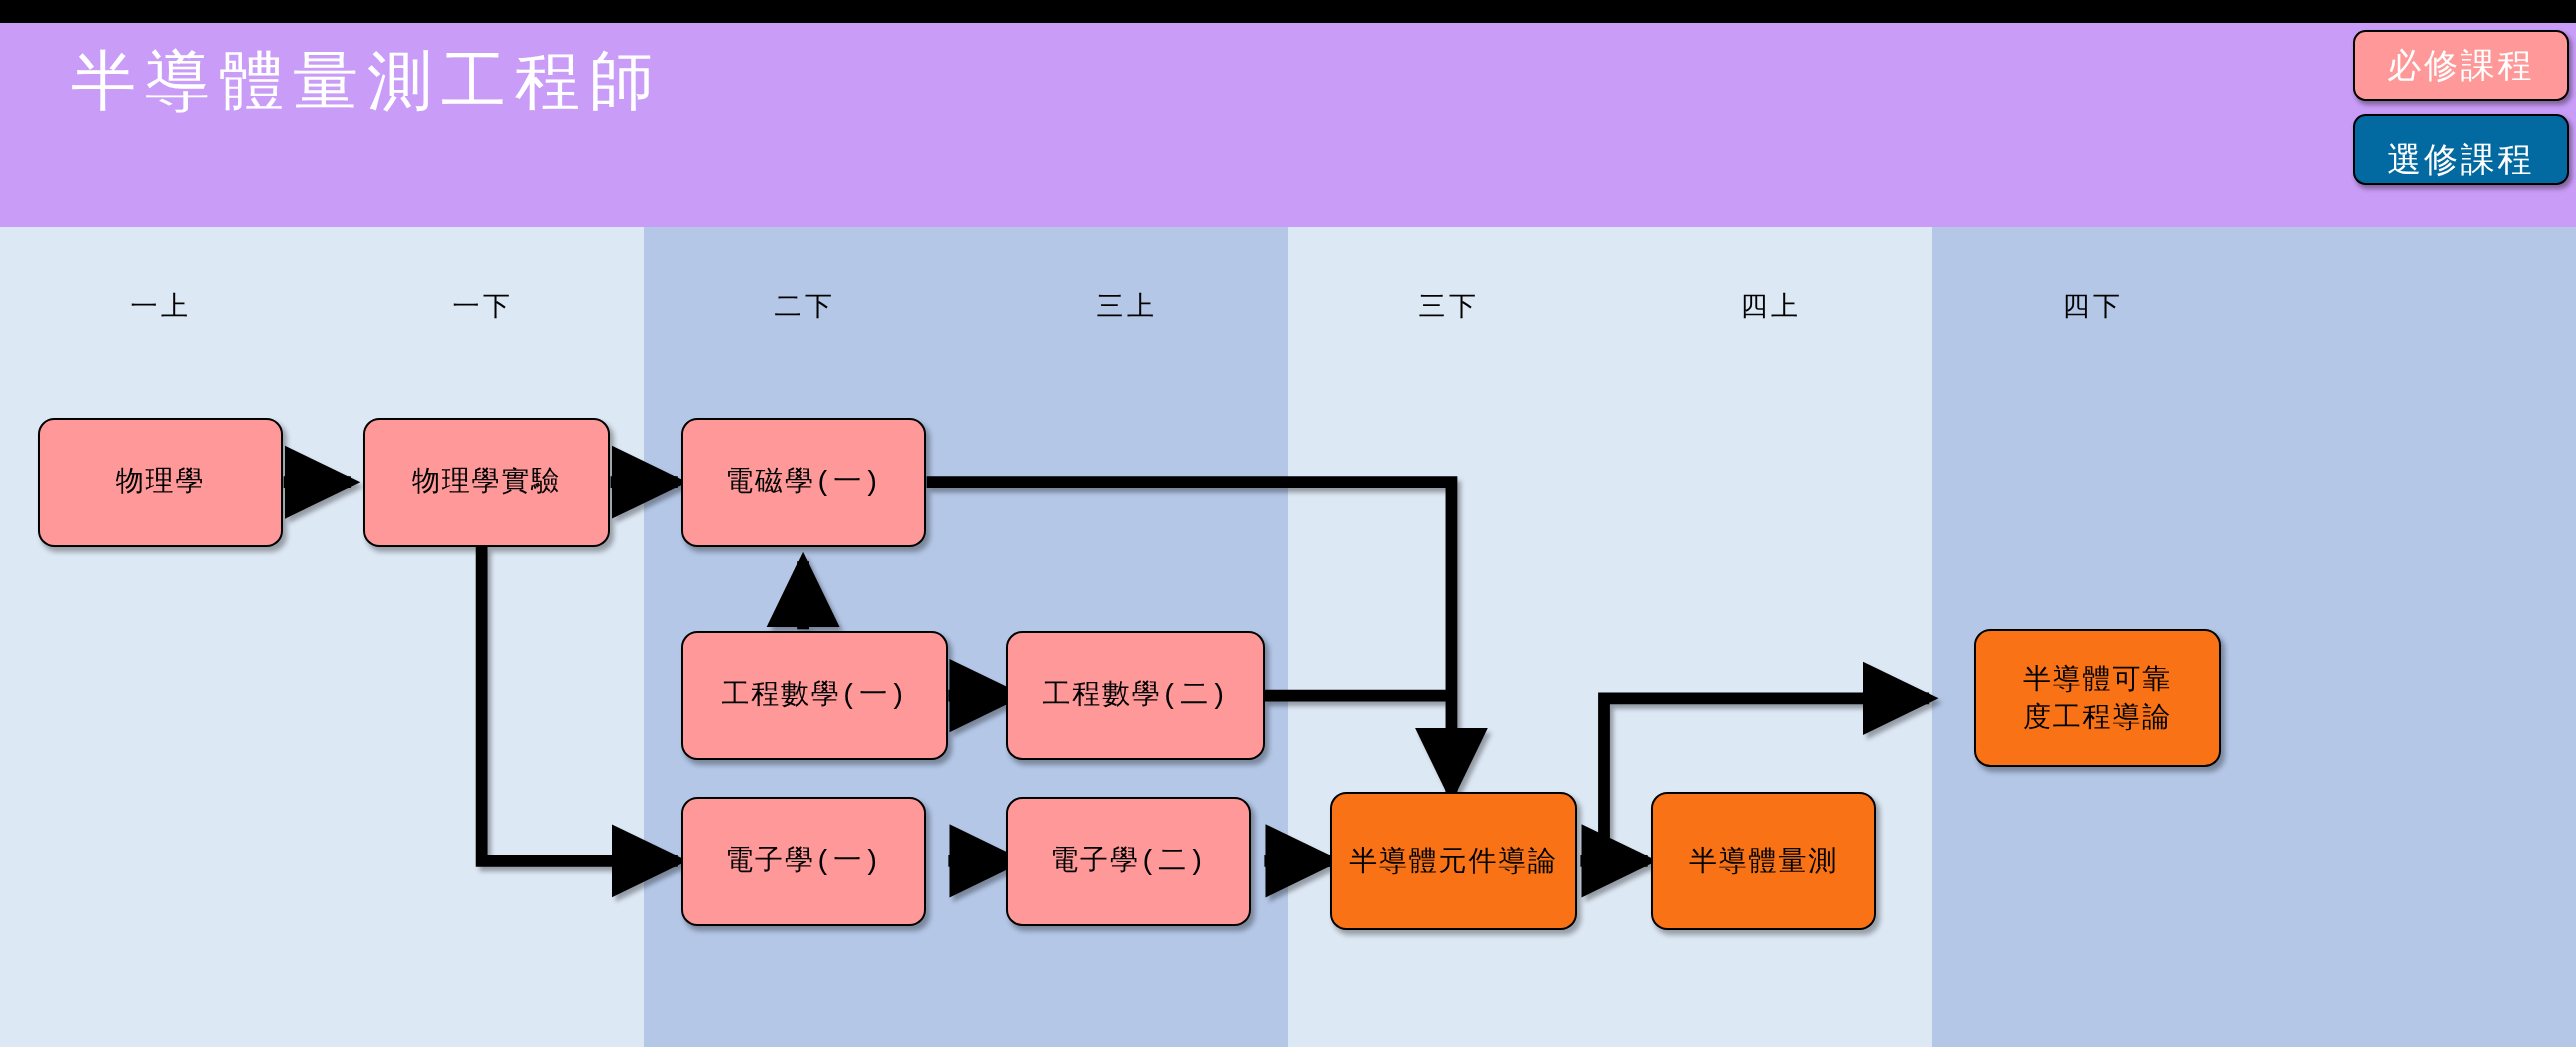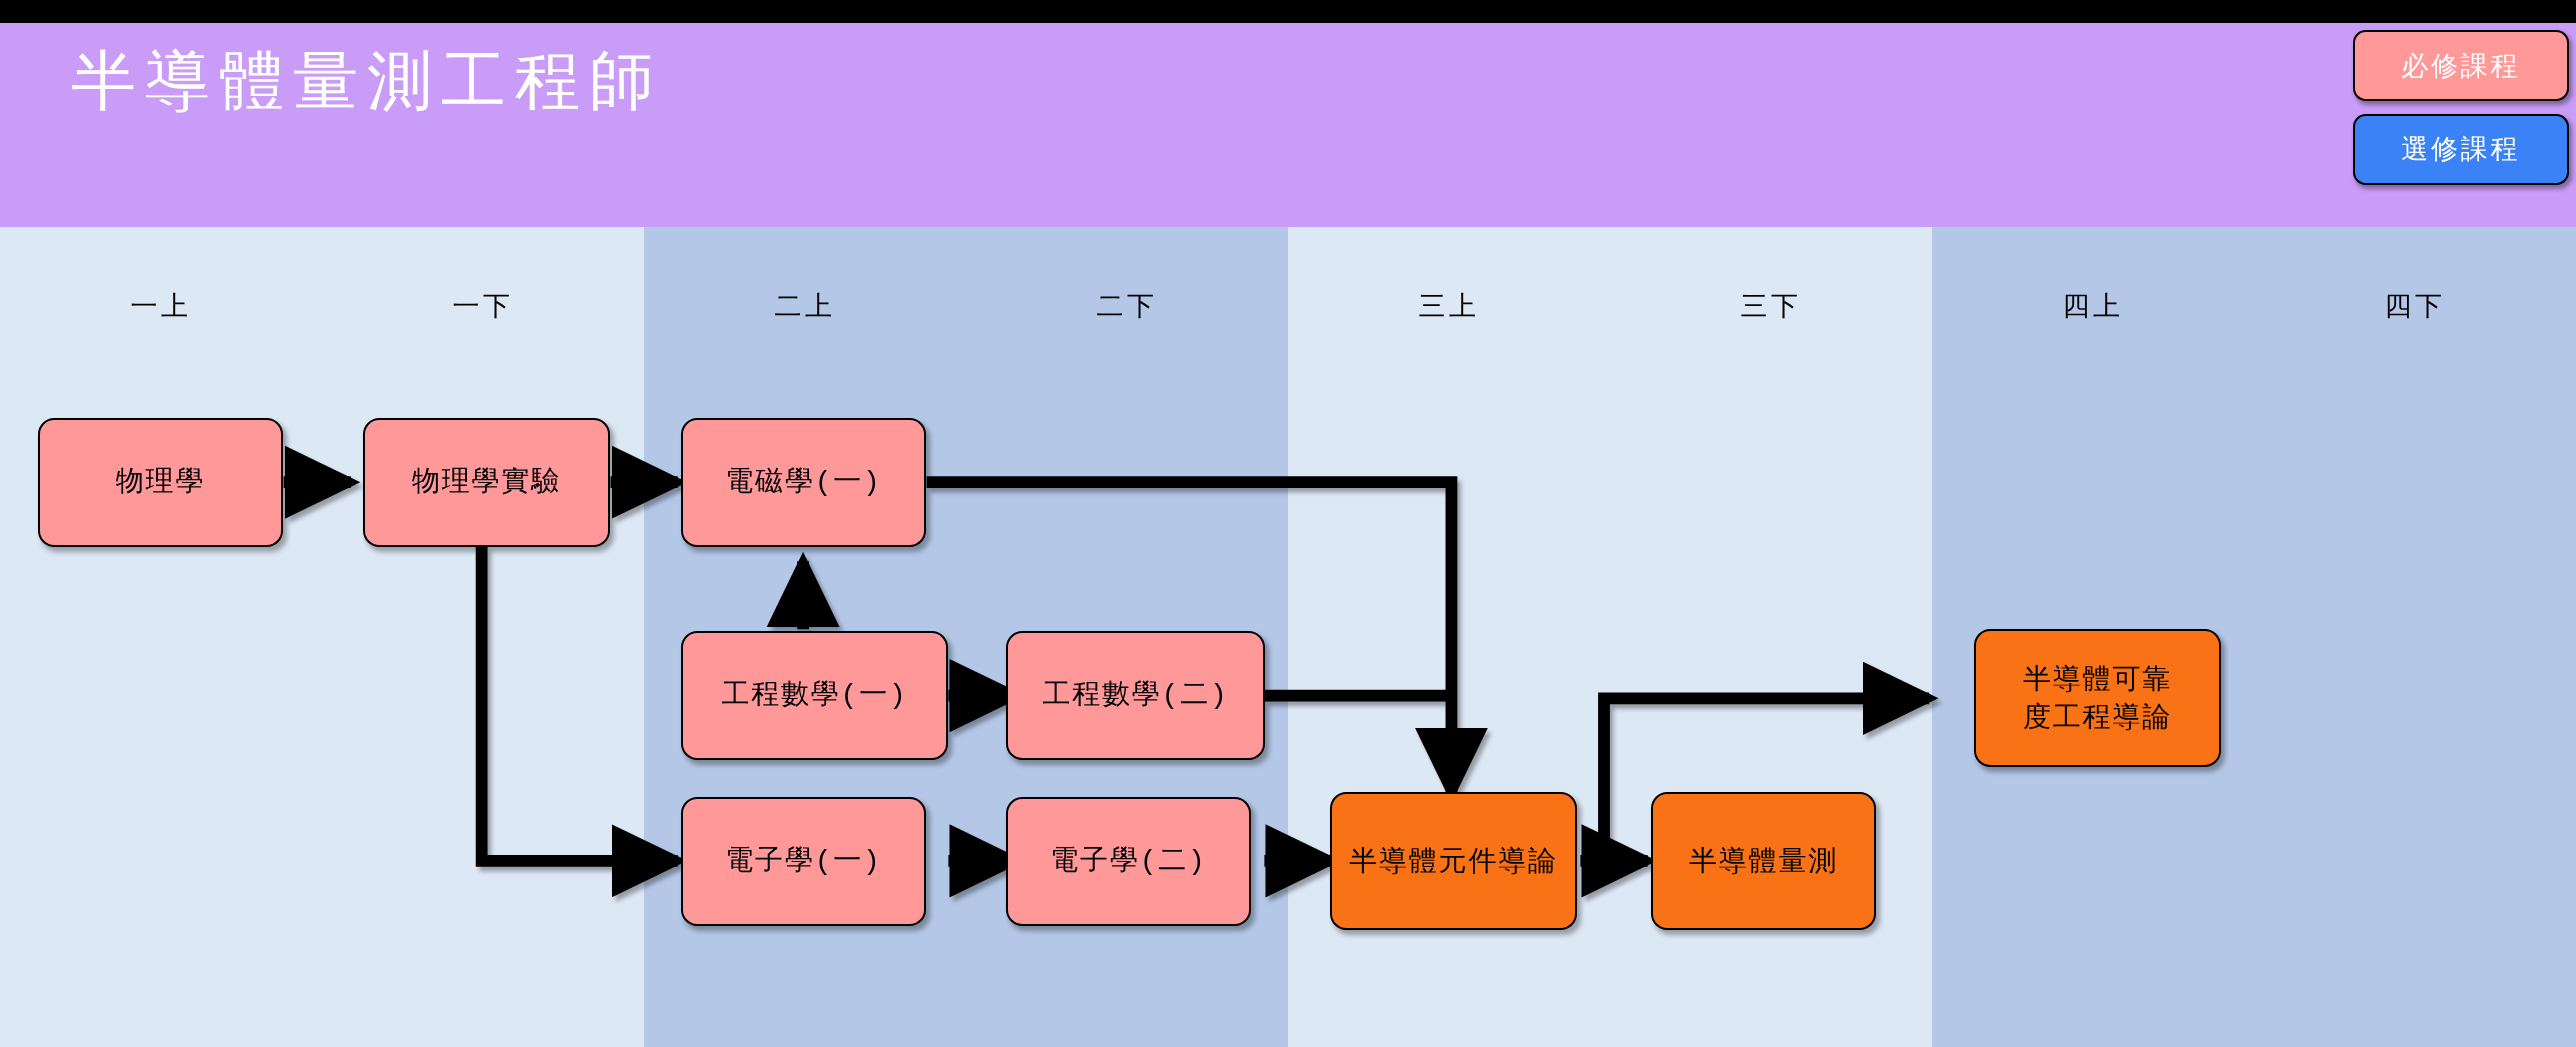--- a/index.html
+++ b/index.html
@@ -42,28 +42,28 @@
     flex-direction: column;
     gap: 12.7px;
   }
   .legend-chip {
     height: 71px;
     border: 2.7px solid #000000;
     border-radius: 12.7px;
     display: flex;
     align-items: center;
     justify-content: center;
-    font-size: 27px;
+    font-size: 34px;
     color: #ffffff;
     font-family: "DejaVu Serif", "Liberation Serif", serif;
     letter-spacing: 2.7px;
     box-shadow: 2.7px 3.6px 4.5px rgba(0,0,0,0.35);
   }
   .legend-required { background: #f99; }
-  .legend-elective { background: #3b82f6; }
+  .legend-elective { background: #0369a1; align-items: flex-end; }
 
   
   #bands {
     position: absolute;
     left: 0; top: 227px;
     width: 2576px; height: 820px;
     display: flex;
   }
   .band {
     height: 100%;
@@ -139,21 +139,20 @@
   <div id="bands">
     <div class="band light"></div>
     <div class="band dark"></div>
     <div class="band light"></div>
     <div class="band dark"></div>
   </div>
 
   <div id="semester-row">
     <div class="semester-label">一上</div>
     <div class="semester-label">一下</div>
-    <div class="semester-label">二上</div>
     <div class="semester-label">二下</div>
     <div class="semester-label">三上</div>
     <div class="semester-label">三下</div>
     <div class="semester-label">四上</div>
     <div class="semester-label">四下</div>
   </div>
 
   <svg id="flow" viewBox="0 0 2836 1153" xmlns="http://www.w3.org/2000/svg">
     <defs>
       <marker id="ah" markerWidth="7" markerHeight="7" refX="5.6" refY="3.5" orient="auto" markerUnits="strokeWidth">

